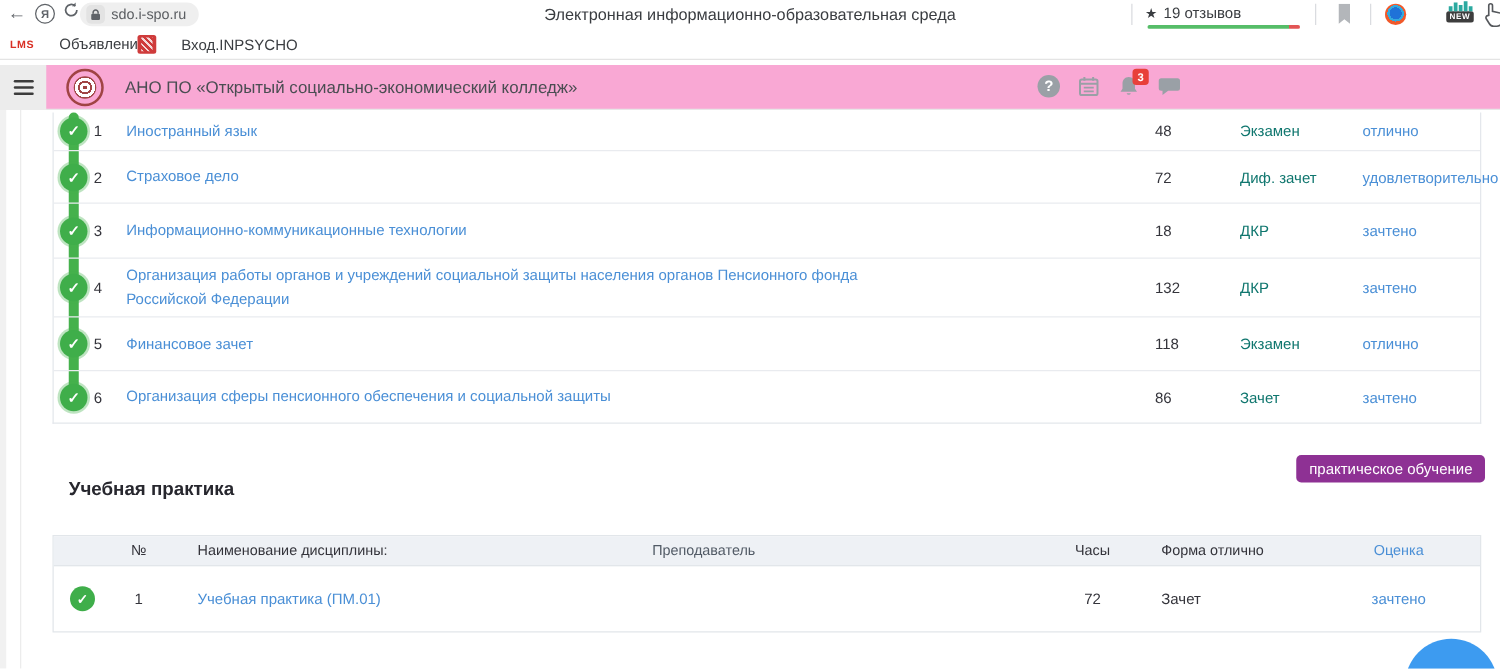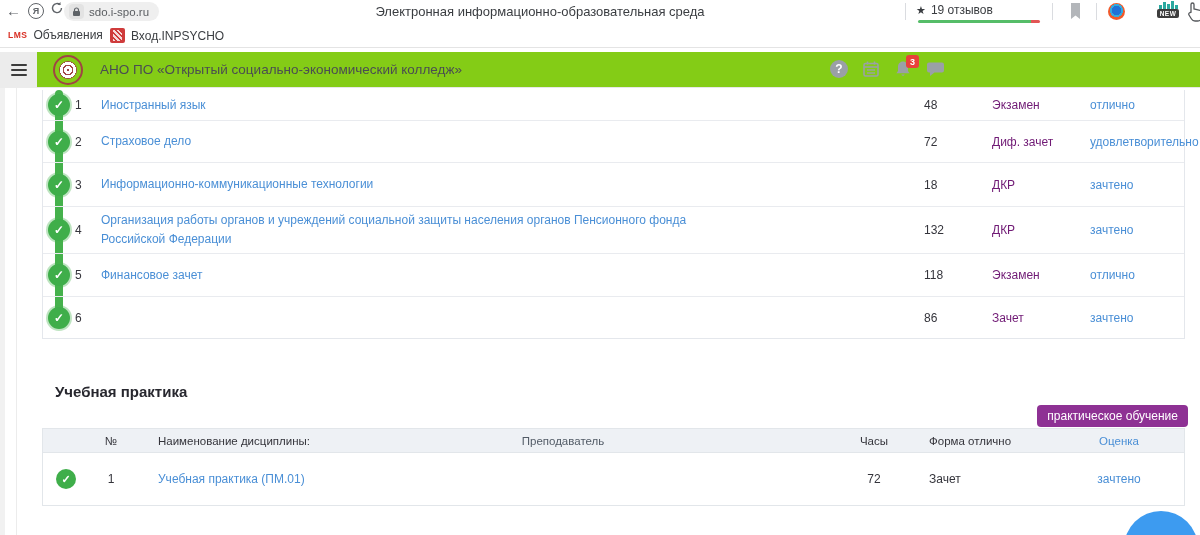--- a/index.html
+++ b/index.html
@@ -10,46 +10,46 @@
 
   
   .browser-bar { left:0; top:0; width:1200px; height:24px; background:#fff; }
   .nav-ico { position:absolute; top:2px; font-size:15px; color:#5f6368; line-height:18px; }
   .ya-ico { left:28px; top:3px; width:16px; height:16px; border:1.4px solid #5f6368; border-radius:50%;
     font-size:9px; color:#5f6368; display:flex; align-items:center; justify-content:center; font-weight:bold; }
   .url-pill { left:64px; top:2px; height:19px; background:#efefef; border-radius:10px;
     display:flex; align-items:center; padding:0 10px 0 5px; gap:5px; }
   .lock-badge { width:15px; height:15px; background:#e3e3e3; border-radius:4px; display:flex; align-items:center; justify-content:center; }
   .url-text { font-size:11.5px; color:#5a5d61; }
-  .page-title { left:0; top:4px; width:1080px; text-align:center; font-size:13px; color:#3a3d41; }
+  .page-title { left:0; top:4px; width:1200px; text-align:center; font-size:13px; color:#3a3d41; }
   .chrome-sep { position:absolute; top:3px; width:1px; height:17px; background:#dadce0; }
   .reviews { left:916px; top:3px; font-size:12px; color:#3a3d41; display:flex; gap:5px; align-items:center; }
   .reviews .star { color:#3a3d41; font-size:11px; }
   .reviews-bar { left:918px; top:20px; width:122px; height:2.5px; border-radius:2px;
     background:linear-gradient(to right,#56bd68 0 93%,#e25555 93% 100%); }
   .flag-ico { left:1069px; top:3px; }
   .profile-ico { left:1108px; top:3px; width:17px; height:17px; border-radius:50%;
     background:radial-gradient(circle at 50% 45%, #1f72d8 0 38%, #35aadc 38% 52%, #f0592b 52% 78%, #e8418c 78% 100%); }
   .new-ico { left:1157px; top:1px; width:22px; height:21px; }
   .new-dots { height:8px; display:flex; gap:1px; justify-content:center; align-items:flex-end; }
   .new-dots i { display:block; width:3px; background:#2ba9a0; }
   .new-label { background:#3d3d3d; color:#fff; font-size:6.5px; font-weight:bold; text-align:center;
     border-radius:2px; padding:1px 0; letter-spacing:.5px; }
   .hand-ico { left:1186px; top:1px; }
 
   
   .bookmarks-bar { left:0; top:24px; width:1200px; height:24px; background:#fff; border-bottom:1px solid #e4e4e4; }
-  .bm { position:absolute; top:4px; font-size:12px; color:#3b3e42; display:flex; align-items:center; gap:6px; }
+  .bm { position:absolute; top:4px; font-size:12px; color:#3b3e42; display:flex; align-items:center; gap:20px; }
   .lms-chip { color:#d93025; font-weight:bold; font-size:8.5px; letter-spacing:.5px; }
   .emblem-chip { width:15px; height:15px; background:#cf3b3b; border-radius:2px; position:relative; overflow:hidden; }
   .emblem-chip:before { content:""; position:absolute; left:3px; top:2px; width:9px; height:11px;
     background:repeating-linear-gradient(45deg,#f4d9d9 0 1.5px,#cf3b3b 1.5px 3.5px); }
 
   
-  .app-header { left:0; top:52px; width:1200px; height:36px; background:#84cc16; border-bottom:1px solid #e7e7e7; }
+  .app-header { left:0; top:52px; width:1200px; height:36px; background:#f9a8d4; border-bottom:1px solid #e7e7e7; }
   .burger-btn { left:0; top:0; width:37px; height:36px; background:#ececec; display:flex; flex-direction:column;
     justify-content:center; align-items:center; gap:3px; cursor:pointer; }
   .burger-btn i { display:block; width:16px; height:2px; background:#3c3c3c; border-radius:1px; }
   .crest { left:53px; top:3px; width:30px; height:30px; border-radius:50%; border:2px solid #a04444;
     display:flex; align-items:center; justify-content:center; }
   .crest-inner { width:18px; height:18px; border-radius:50%;
     background:repeating-radial-gradient(circle,#a04444 0 1.5px,#fff 1.5px 4px); }
   .college-name { left:100px; top:10px; font-size:13.5px; color:#4a4d52; }
   .hdr-icons { left:830px; top:8px; display:flex; gap:14px; align-items:center; }
   .help-circle { width:18px; height:18px; border-radius:50%; background:#9aa0a6; color:#fff;
@@ -71,26 +71,26 @@
   .trow:last-child { border-bottom:none; }
   .trow.h32{min-height:31px;} .trow.h43{min-height:42px;} .trow.h45{min-height:44px;}
   .trow.h48{min-height:47px;} .trow.h44{min-height:43px;} .trow.h42{min-height:41px;}
   .col-check { width:32px; display:flex; justify-content:center; flex:none; }
   .check-dot { width:22px; height:22px; border-radius:50%; background:#3fae4a; color:#fff; font-size:12px;
     font-weight:bold; display:flex; align-items:center; justify-content:center; box-shadow:0 0 0 2px rgba(69,177,76,.35); }
   .col-num { width:26px; flex:none; font-size:12px; color:#34343b; }
   .col-name { width:620px; flex:none; font-size:12px; color:#4a8fd6; line-height:1.55; cursor:pointer; }
   .col-teacher-sp { flex:1; }
   .col-hours { width:60px; flex:none; font-size:12px; color:#34343b; text-align:left; }
-  .col-control { width:100px; flex:none; font-size:12px; color:#701a75; padding-left:8px; }
+  .col-control { width:100px; flex:none; font-size:12px; color:#0f766e; padding-left:8px; }
   .col-grade { width:100px; flex:none; font-size:12px; color:#4a8fd6; padding-left:6px; cursor:pointer; }
 
   
   .practice-title { left:55px; top:383px; font-size:15px; font-weight:bold; color:#27272e; }
-  .practice-badge { left:auto; right:12px; top:405px; height:22px; background:#8e3194; color:#fff; font-size:12px;
+  .practice-badge { left:auto; right:12px; top:364px; height:22px; background:#8e3194; color:#fff; font-size:12px;
     border-radius:4px; display:flex; align-items:center; padding:0 10px; cursor:pointer; }
 
   
   .table2 { left:42px; top:428px; width:1143px; border:1px solid #e2e6ea; background:#fff; position:absolute; }
   .t2-head { display:flex; align-items:center; height:24px; background:#eef1f5; border-bottom:1px solid #e2e6ea;
     font-size:11.5px; color:#525b66; }
   .t2-body { display:flex; align-items:center; height:52px; font-size:12px; }
   .c2-check { width:46px; flex:none; display:flex; justify-content:center; }
   .check-dot.small { width:20px; height:20px; font-size:11px; box-shadow:none; }
   .c2-num { width:44px; flex:none; text-align:center; color:#34343b; }
@@ -276,20 +276,21 @@
       <div class="col-hours">118</div>
       <div class="col-control">Экзамен</div>
       <div class="col-grade">отлично</div>
     </div>
 
     <div class="trow h42">
       <div class="col-check">
           <span class="check-dot">✓</span>
         </div>
       <div class="col-num">6</div>
+      <div class="col-name">Организация сферы пенсионного обеспечения и социальной защиты</div>
       <div class="col-teacher-sp"></div>
       <div class="col-hours">86</div>
       <div class="col-control">Зачет</div>
       <div class="col-grade">зачтено</div>
     </div>
   </div>
 
   <div class="abs practice-title">Учебная практика</div>
   <div class="abs practice-badge">практическое обучение</div>
 

